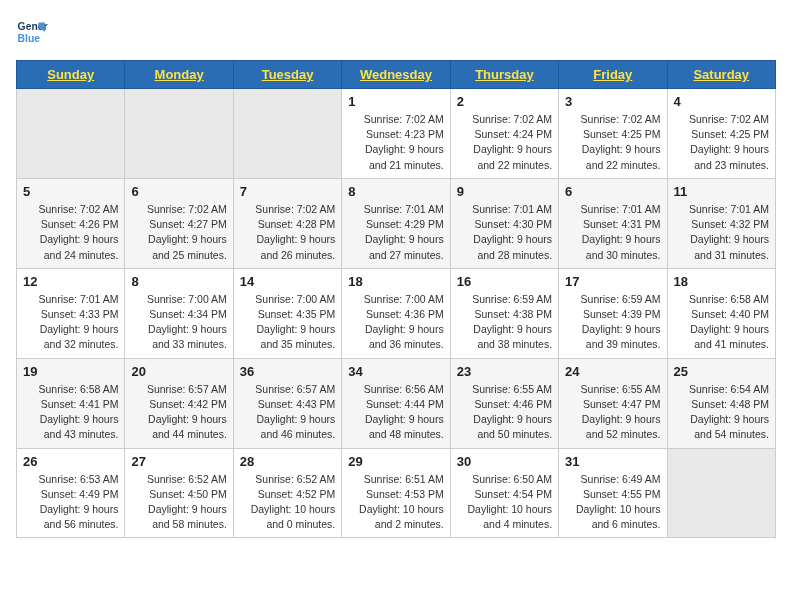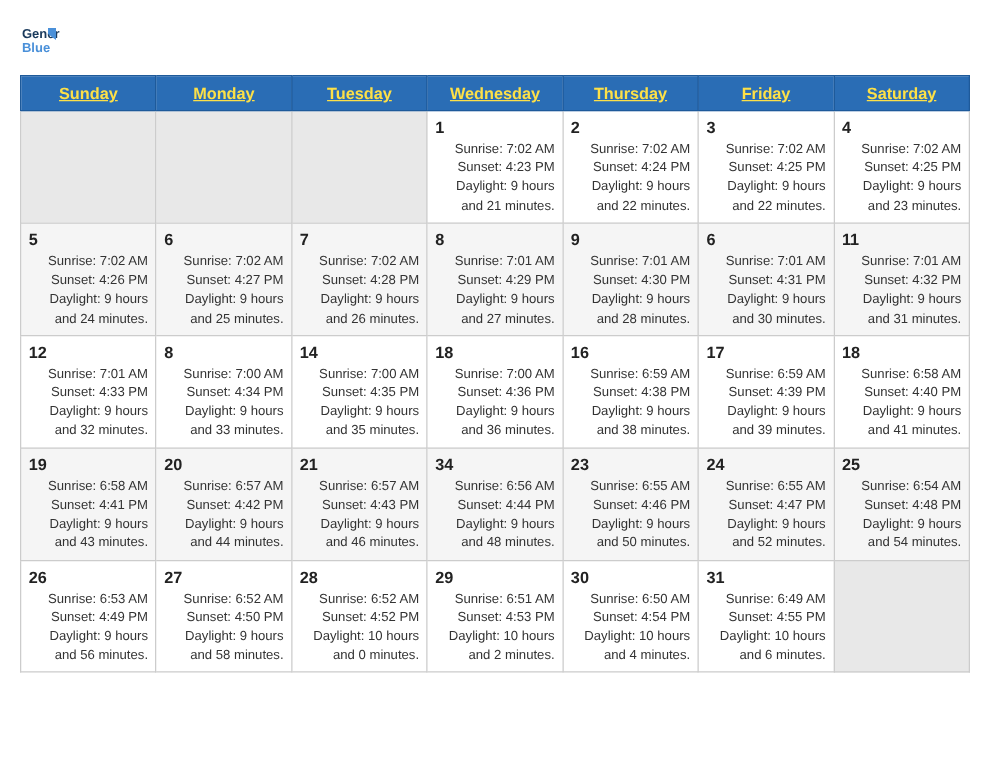--- a/index.html
+++ b/index.html
@@ -194,21 +194,21 @@
       <tr>
         <td>
           <span class="day-number">19</span>
           <div class="day-info">Sunrise: 6:58 AM<br>Sunset: 4:41 PM<br>Daylight: 9 hours<br>and 43 minutes.</div>
         </td>
         <td>
           <span class="day-number">20</span>
           <div class="day-info">Sunrise: 6:57 AM<br>Sunset: 4:42 PM<br>Daylight: 9 hours<br>and 44 minutes.</div>
         </td>
         <td>
-          <span class="day-number">21</span>
+          <span class="day-number">36</span>
           <div class="day-info">Sunrise: 6:57 AM<br>Sunset: 4:43 PM<br>Daylight: 9 hours<br>and 46 minutes.</div>
         </td>
         <td>
           <span class="day-number">34</span>
           <div class="day-info">Sunrise: 6:56 AM<br>Sunset: 4:44 PM<br>Daylight: 9 hours<br>and 48 minutes.</div>
         </td>
         <td>
           <span class="day-number">23</span>
           <div class="day-info">Sunrise: 6:55 AM<br>Sunset: 4:46 PM<br>Daylight: 9 hours<br>and 50 minutes.</div>
         </td>

